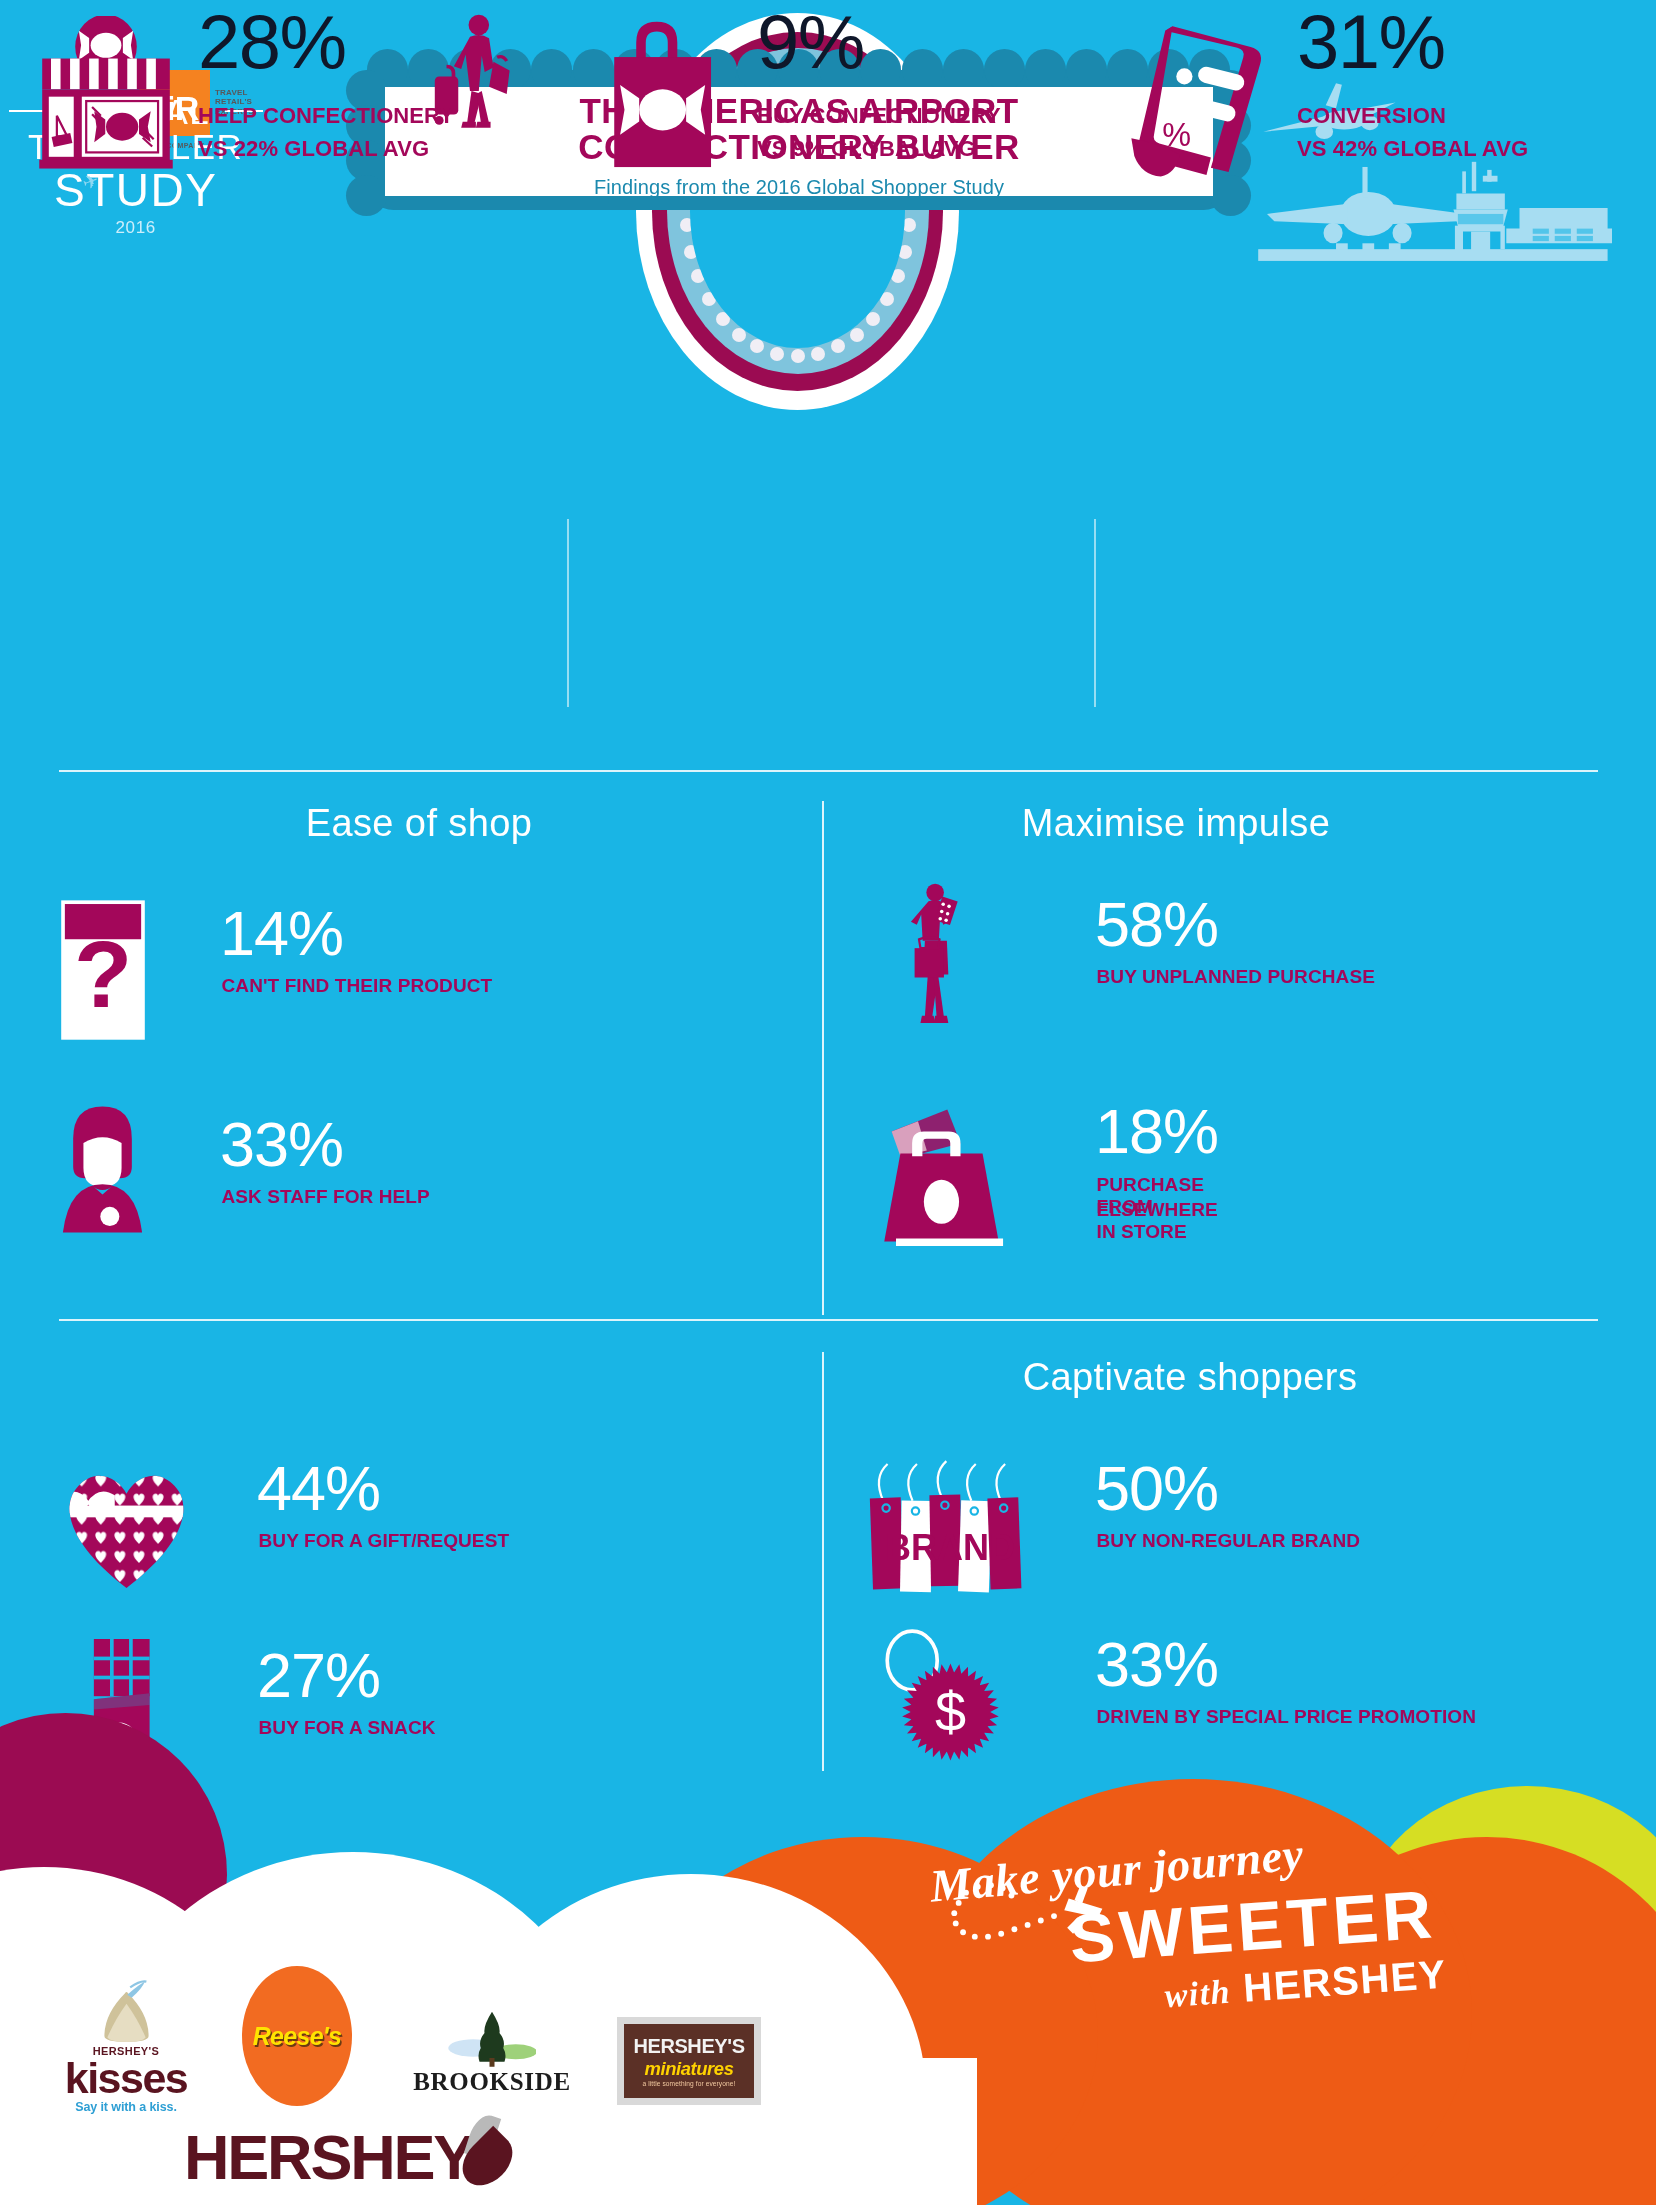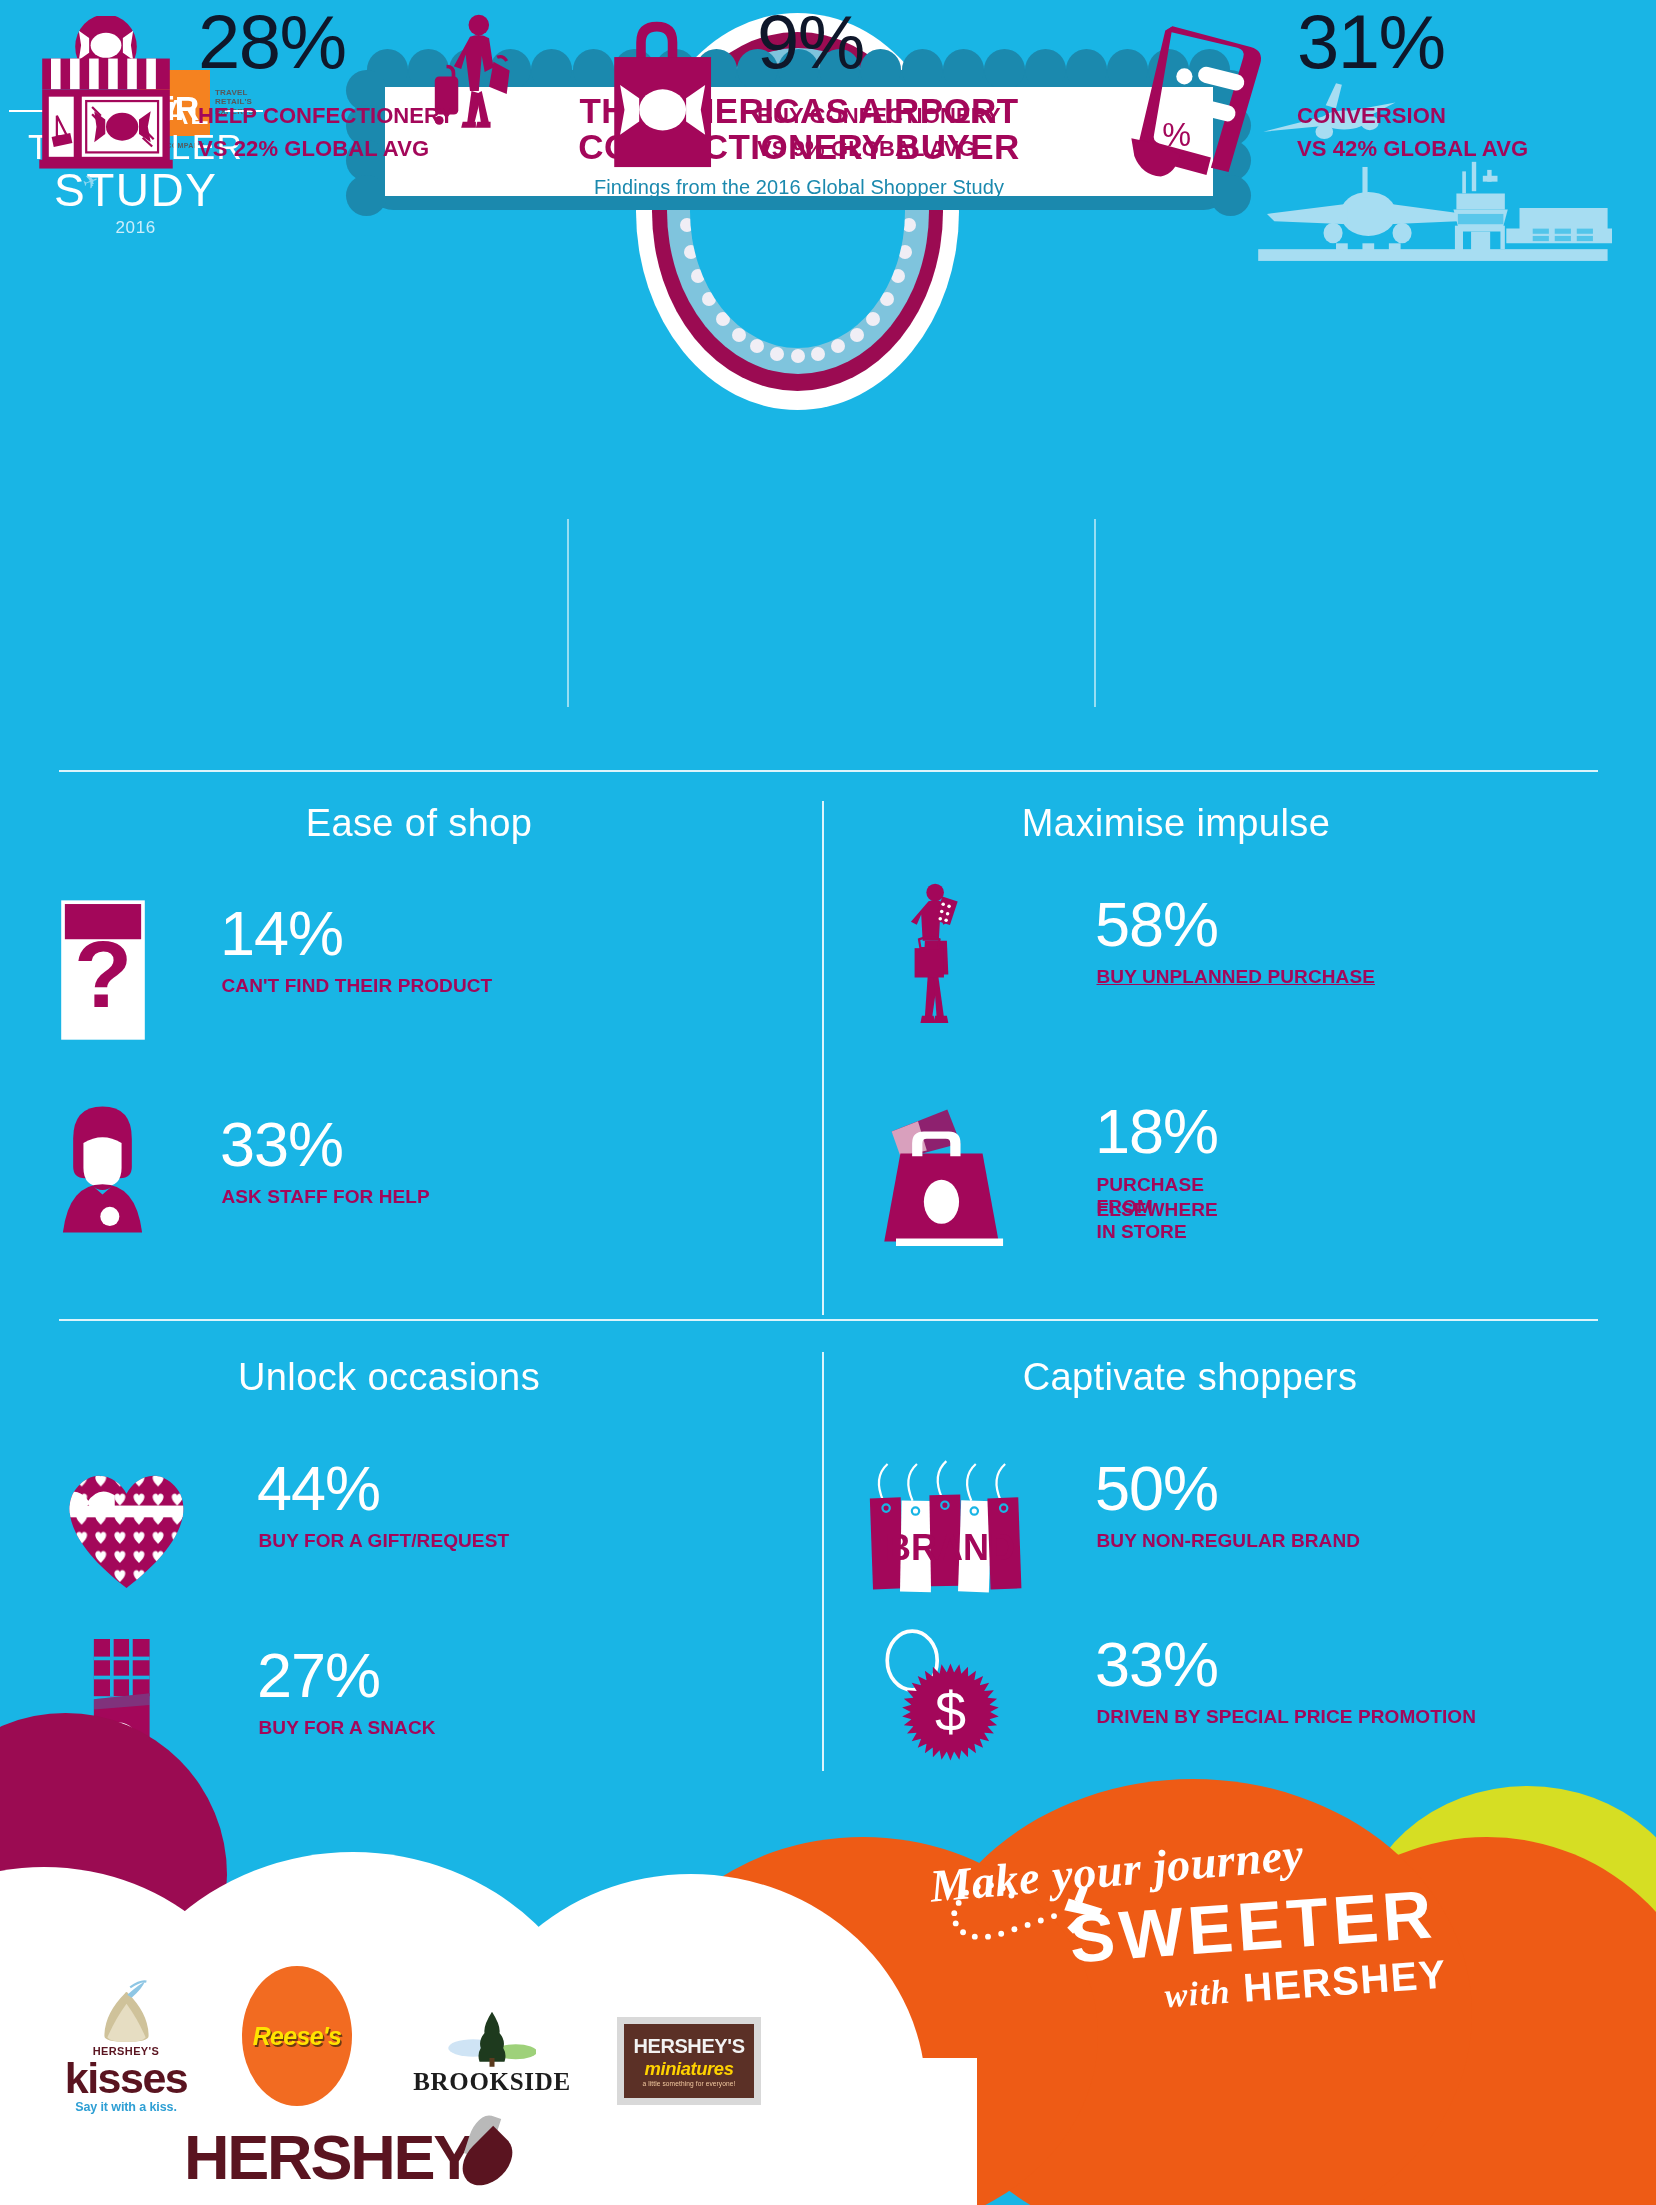--- a/index.html
+++ b/index.html
@@ -502,40 +502,39 @@
           <circle cx="71" cy="33" r="2.4"></circle>
         <circle cx="61" cy="40" r="2.4"></circle>
           <circle cx="69" cy="43" r="2.4"></circle>
         <circle cx="59" cy="50" r="2.4"></circle>
           <circle cx="67" cy="52" r="2.4"></circle>
       </g>
     </g>
   </svg>
   <div class="metric" style="left:1095px; top:895px;">
     <div class="num" style="left:0; top:0;">58%</div>
-    <div class="lab" style="left:1.5px; top:71px; width:456px;text-decoration:underline;">BUY UNPLANNED PURCHASE</div>
+    <div class="lab" style="left:1.5px; top:71px; width:456px;">BUY UNPLANNED PURCHASE</div>
   </div>
 
   <svg viewBox="0 0 180 200" width="132" height="147" style="position:absolute;left:874px;top:1099px">
     <g>
       <path d="M24 44 L100 14 L118 60 L44 80 Z" fill="#a3075a" opacity=".85"></path>
       <path d="M24 44 L60 30 L72 70 L36 78 Z" fill="#d9a0bd"></path>
       <path d="M36 74 h112 l22 120 h-156 z" fill="#a3075a"></path>
       <path d="M30 190 h146 v12 h-146 z" fill="#ffffff"></path>
       <path d="M52 78 v-18 q0 -16 16 -16 h34 q16 0 16 16 v18 h-14 v-18 q0 -6 -6 -6 h-26 q-6 0 -6 6 v18 z" fill="#ffffff"></path>
       <ellipse cx="92" cy="140" rx="24" ry="30" fill="#ffffff"></ellipse>
     </g>
   </svg>
   <div class="metric" style="left:1095px; top:1102px;">
     <div class="num" style="left:0; top:0;">18%</div>
     <div class="lab" style="left:1.5px; top:72px;">PURCHASE FROM</div>
     <div class="lab" style="left:1.5px; top:97px;">ELSEWHERE IN STORE</div>
   </div>
 
-  <div class="qtitle" style="left:110px; top:1356px;">Unlock occasions</div>
 
   <svg viewBox="0 0 200 190" width="147" height="140" style="position:absolute;left:53px;top:1451px">
     <defs>
       <pattern id="hpat" width="26" height="26" patternUnits="userSpaceOnUse">
         <path d="M13 22 C4 14 4 7 9 6 C12 5.4 13 8 13 9 C13 8 14 5.4 17 6 C22 7 22 14 13 22 Z" fill="#ffffff"></path>
       </pattern>
       <clipPath id="heartclip">
         <path d="M100 186 C18 124 8 70 38 44 C62 22 90 38 100 58 C110 38 138 22 162 44 C192 70 182 124 100 186 Z"></path>
       </clipPath>
     </defs>

